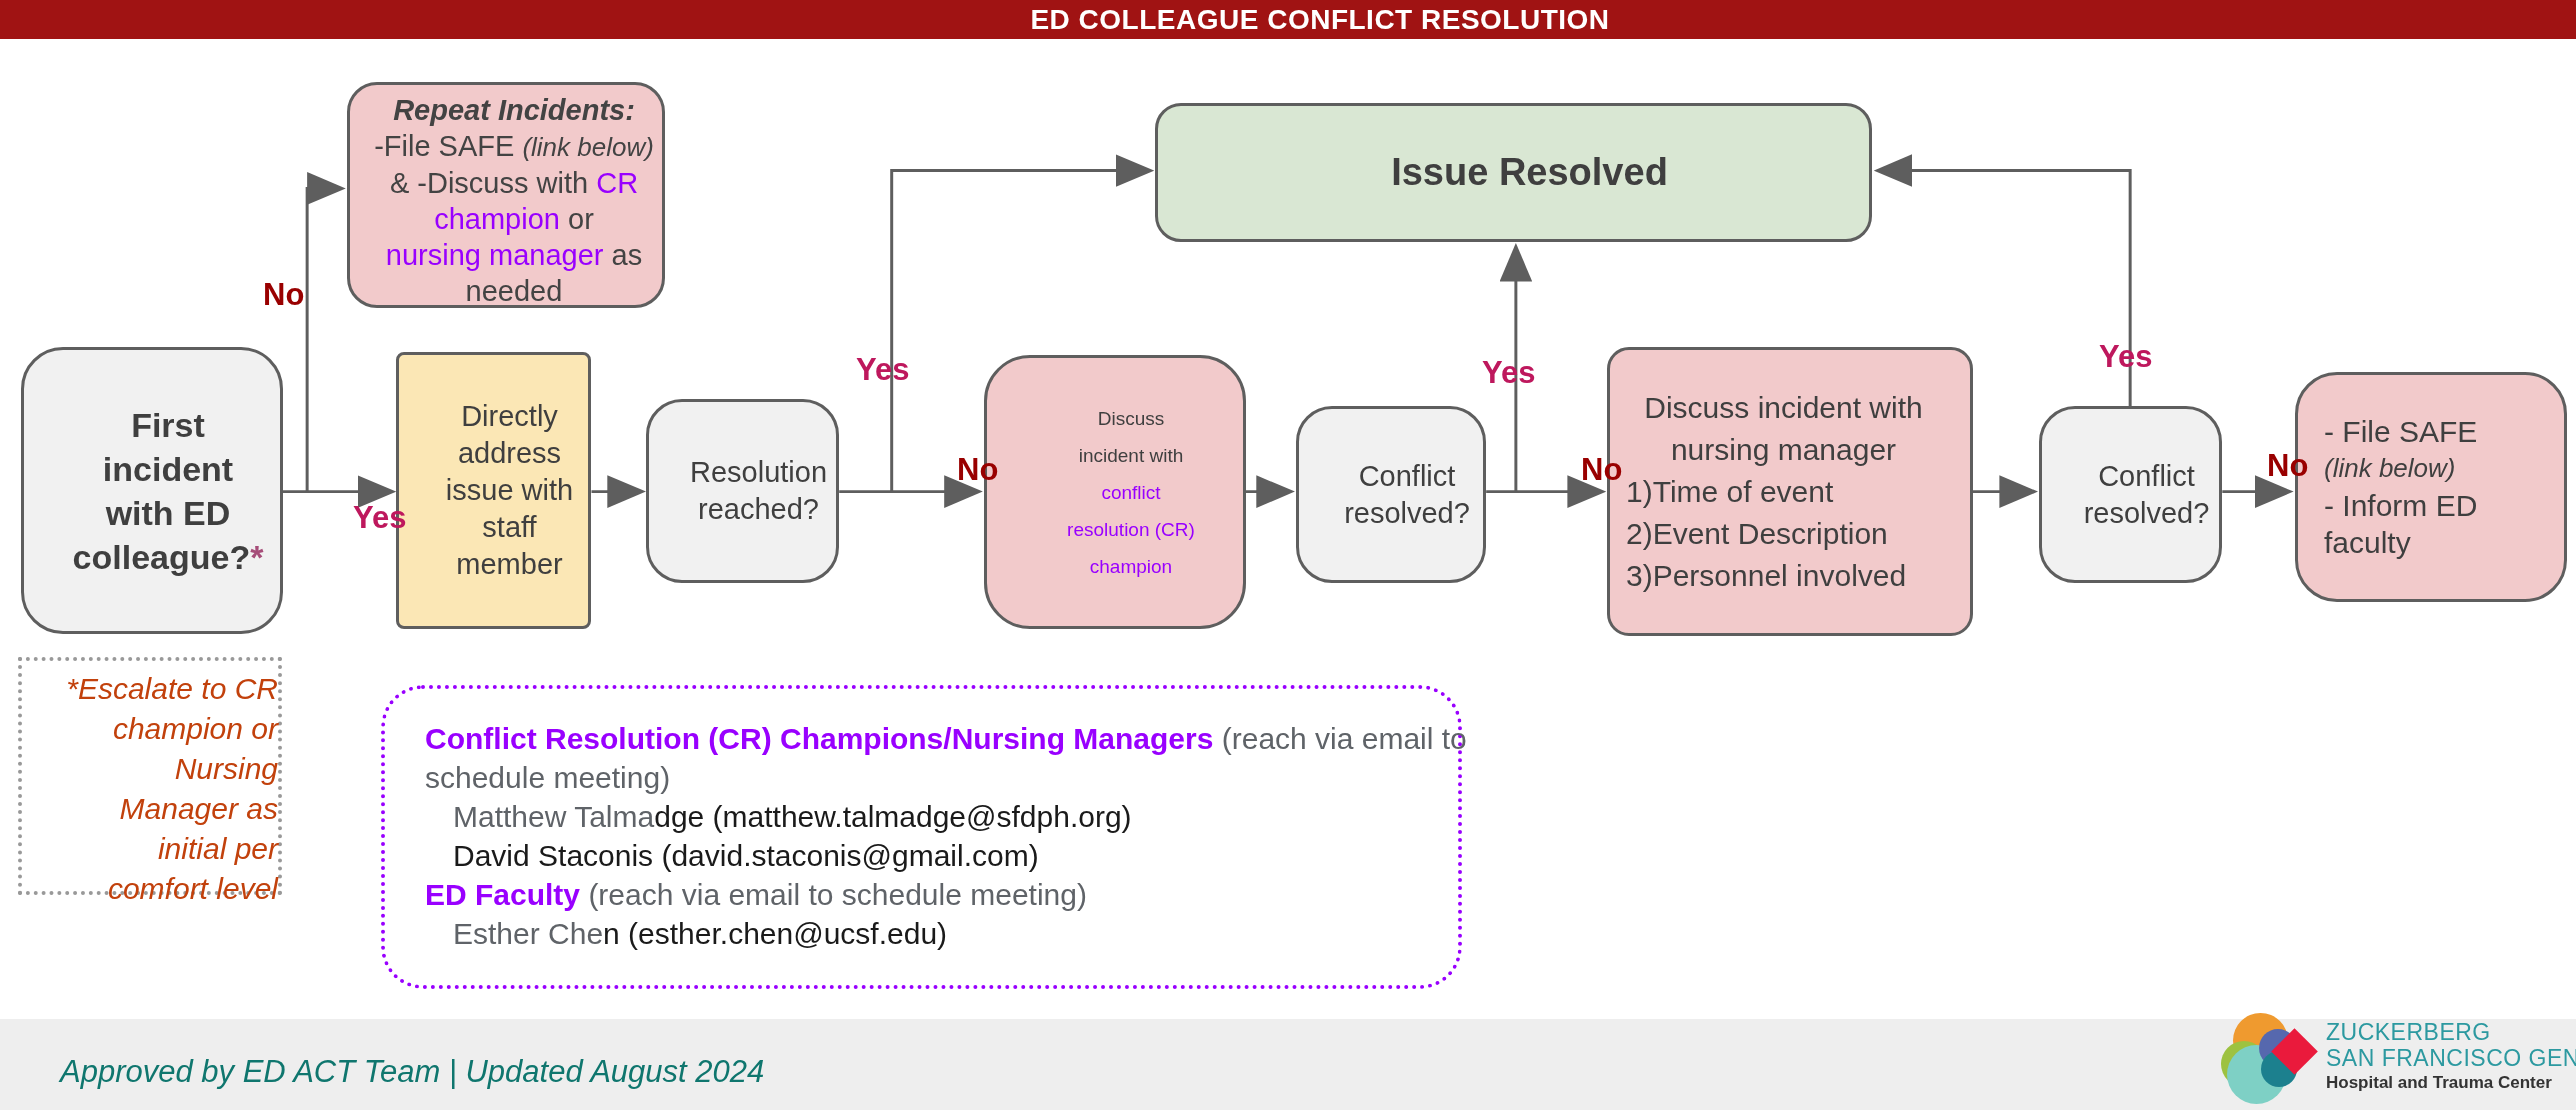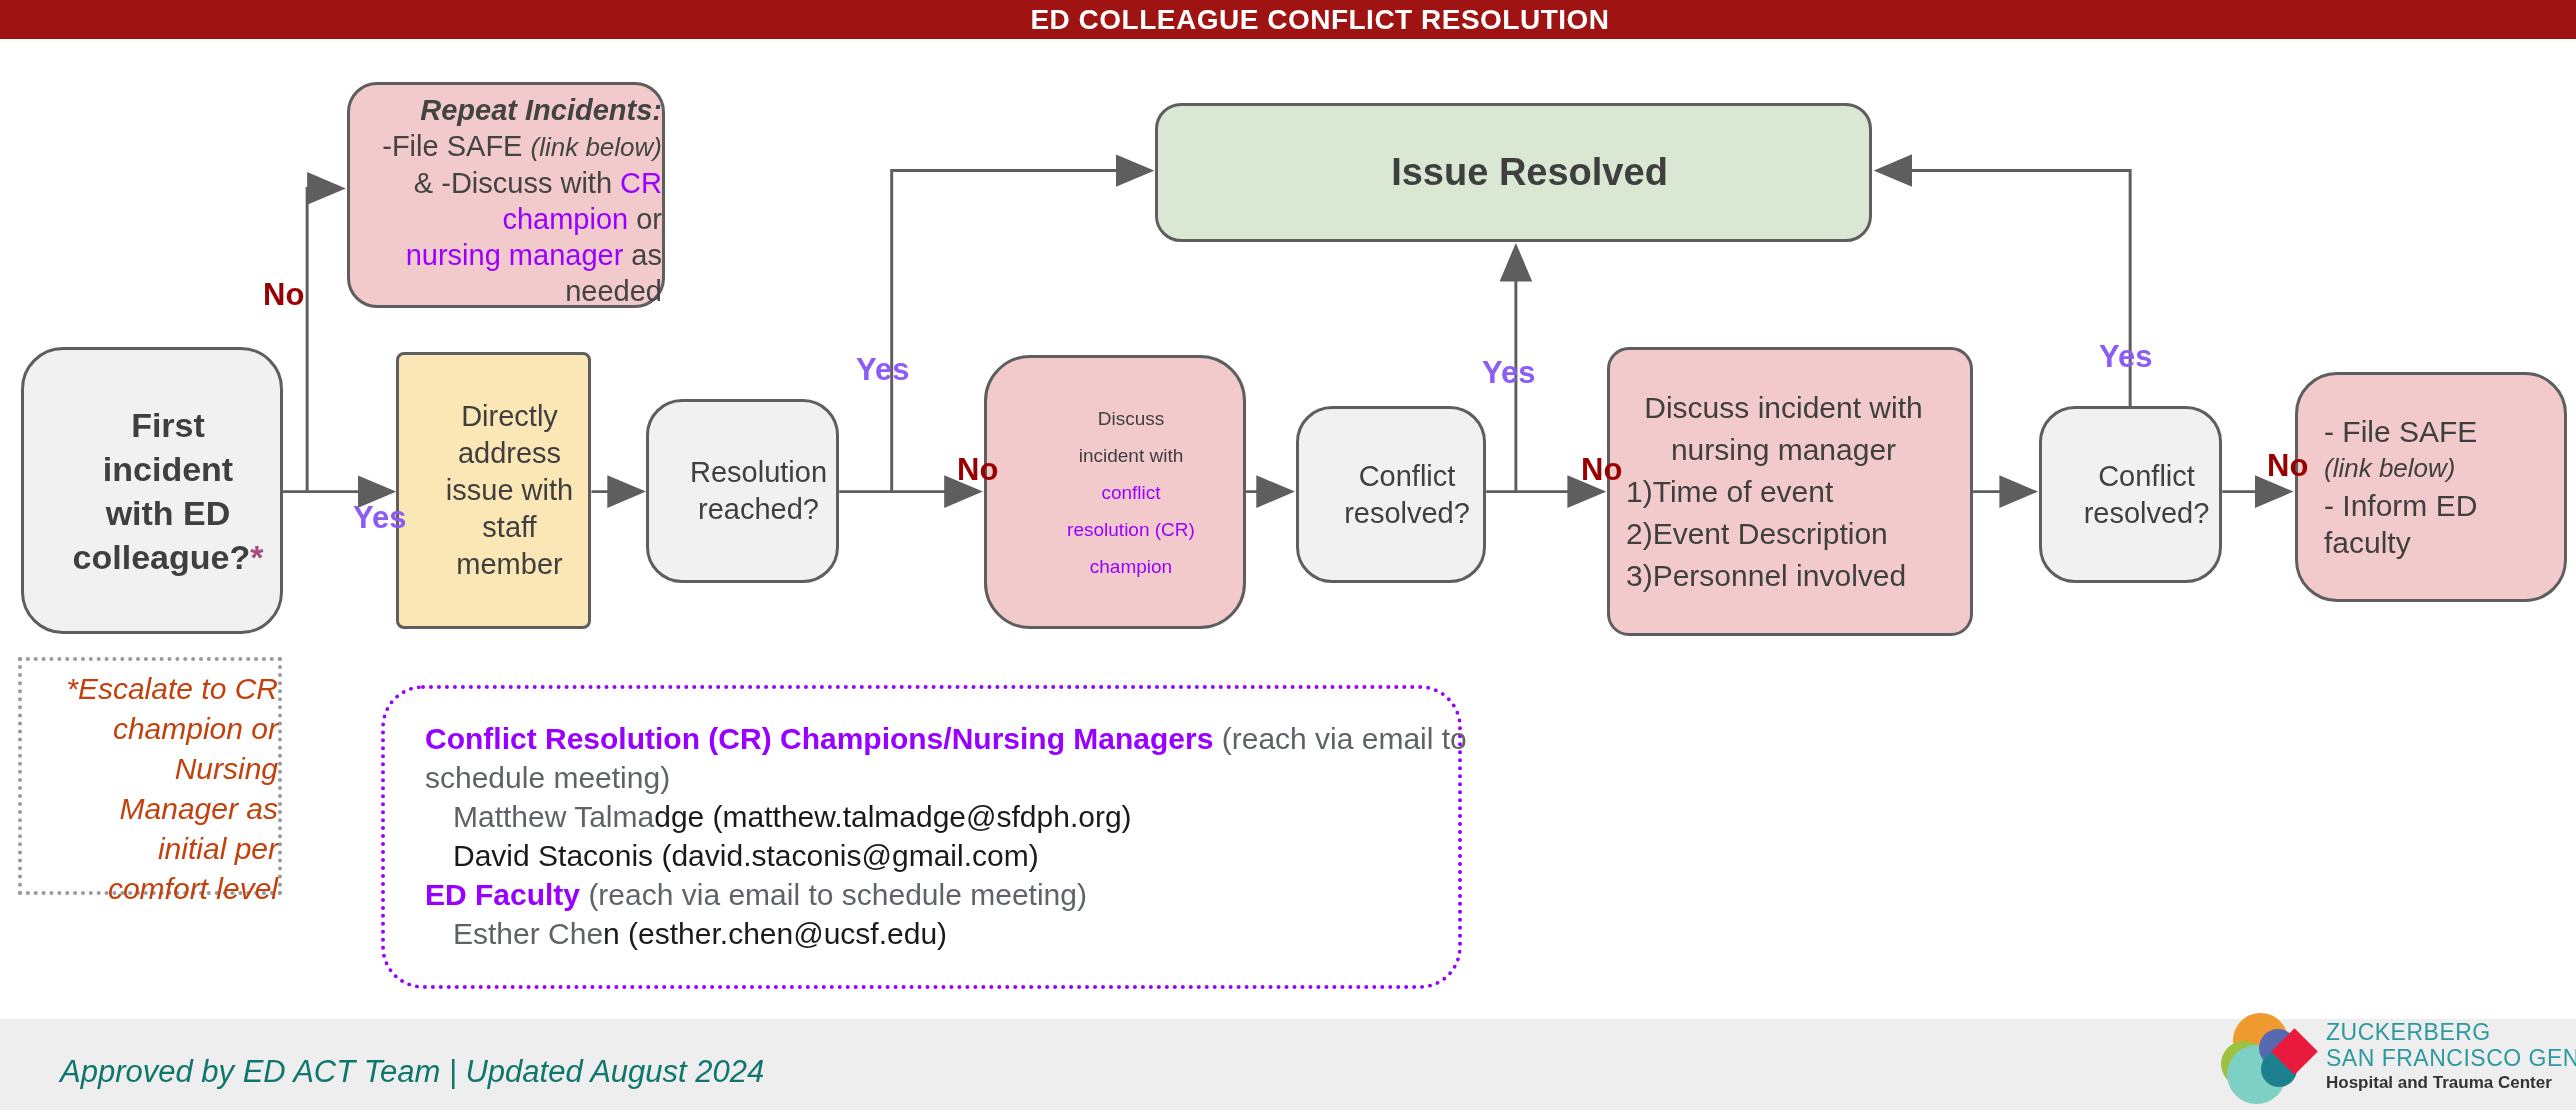--- a/index.html
+++ b/index.html
@@ -18,41 +18,41 @@
   .yellow{background:#fbe7b5;}
   .green{background:#d9e7d3;}
   .ln{display:block;white-space:nowrap;}
   .purple{color:#9900ff;}
   .maroon{color:#a64d79;}
   .bold{font-weight:700;}
   .it{font-style:italic;}
   .small{font-size:26px;}
   
   .first-box{left:21px;top:347px;width:262px;height:287px;border-radius:42px;font-size:34px;font-weight:700;line-height:44px;}
-  .repeat-box{left:347px;top:82px;width:318px;height:226px;border-radius:30px;font-size:29px;line-height:36px;align-items:flex-end;text-align:left;padding:10px 0 0 16px;color:#434343;}
+  .repeat-box{left:347px;top:82px;width:318px;height:226px;border-radius:30px;font-size:29px;line-height:36px;align-items:center;text-align:left;padding:10px 0 0 16px;color:#434343;}
   .direct-box{left:396px;top:352px;width:195px;height:277px;border-radius:8px;font-size:29px;line-height:37px;}
   .resolution-box{left:646px;top:399px;width:193px;height:184px;border-radius:36px;font-size:29px;line-height:37px;}
   .issue-box{left:1155px;top:103px;width:717px;height:139px;border-radius:26px;font-size:38px;font-weight:700;}
   .discusscr-box{left:984px;top:355px;width:262px;height:274px;border-radius:46px;font-size:19px;line-height:37px;}
   .conflict1-box{left:1296px;top:406px;width:190px;height:177px;border-radius:36px;font-size:29px;line-height:37px;}
   .nursing-box{left:1607px;top:347px;width:366px;height:289px;border-radius:22px;font-size:30px;line-height:42px;align-items:flex-start;text-align:left;padding-left:16px;}
   .nursing-box .ctr{display:block;width:315px;text-align:center;white-space:nowrap;}
   .conflict2-box{left:2039px;top:406px;width:183px;height:177px;border-radius:36px;font-size:29px;line-height:37px;}
   .filesafe-box{left:2295px;top:372px;width:272px;height:230px;border-radius:42px;font-size:30px;line-height:37px;align-items:flex-start;text-align:left;padding-left:26px;}
   
   .escalate{left:18px;top:657px;width:264px;height:238px;border:4px dotted #999999;box-sizing:border-box;
     font-size:30px;line-height:40px;font-style:italic;color:#c2410c;padding:8px 0 0 20px;text-align:right;}
   .contact{left:381px;top:685px;width:1081px;height:304px;border:4px dotted #9900ff;border-radius:42px;box-sizing:border-box;
     font-size:30px;line-height:39px;padding:30px 0 0 40px;color:#1a1a1a;text-align:left;}
   .contact .gr{color:#5f6368;}
   .contact .indent{padding-left:28px;}
   .contact .gap{height:22px;}
   
   .lab{font-size:31px;font-weight:700;white-space:nowrap;}
-  .yes{color:#8b5cf6;}
+  .yes{color:#be185d;}
   .no{color:#990000;}
   
   .footerband{left:0;top:1019px;width:2576px;height:91px;background:#eeeeee;}
   .footer-note{left:28px;top:1054px;font-size:31px;font-style:italic;color:#0f766e;}
   
   .logo{left:2221px;top:1011px;width:357px;height:95px;}
   .logo .mark{position:absolute;left:0;top:0;width:95px;height:95px;}
   .logo .c{position:absolute;border-radius:50%;}
   .c-orange{left:12px;top:2px;width:55px;height:55px;background:#ef9a2f;}
   .c-green{left:0px;top:30px;width:46px;height:46px;background:#9dc240;}

